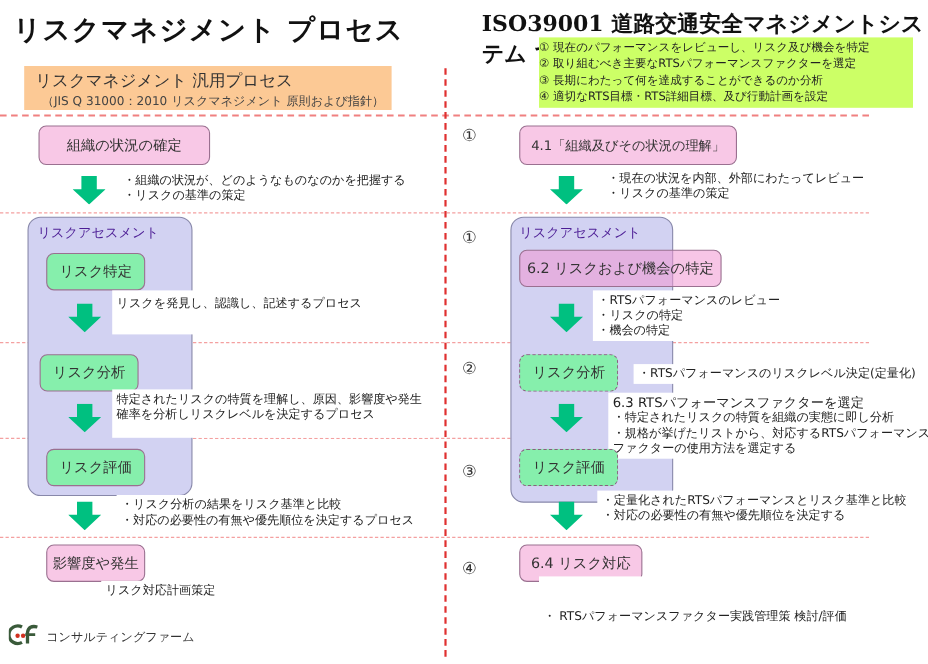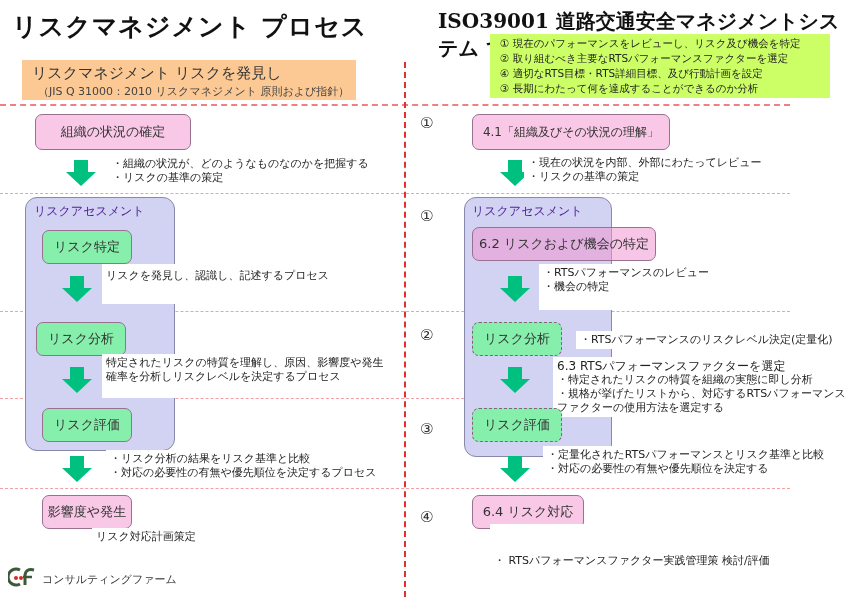--- a/index.html
+++ b/index.html
@@ -4,21 +4,21 @@
 <style>
   html,body{margin:0;padding:0;background:#fff;}
   body{width:844px;height:604px;position:relative;overflow:hidden;font-family:"DejaVu Sans","Liberation Sans",sans-serif;color:#222;}
   .abs{position:absolute;}
   .title-left{left:12px;top:10px;font-size:25px;font-weight:bold;letter-spacing:1px;color:#111;}
   .title-right{left:438px;top:8px;font-size:20px;font-weight:bold;color:#111;font-family:"DejaVu Serif","Liberation Serif",serif;}
   .orange-box{left:22px;top:60px;width:334px;height:40px;background:#fcc995;}
   .orange-box .l1{position:absolute;left:10px;top:4px;font-size:15px;color:#333;}
   .orange-box .l2{position:absolute;left:16px;top:24px;font-size:11px;color:#444;}
   .green-box{left:490px;top:34px;width:340px;height:64px;background:#ccff66;}
-  .green-box div{font-size:10.5px;line-height:15px;padding-left:10px;color:#222;}
+  .green-box div{font-size:10.5px;line-height:15px;padding-left:0;color:#222;}
   .green-box .gl{padding-top:2px;}
   .hdash{position:absolute;height:0;border-top:1px dashed #f4a0a0;}
   .hdash.thick{border-top:2px dashed #f08080;}
   .vdash{position:absolute;left:404px;top:62px;width:0;height:535px;border-left:2px dashed #e03030;}
   .assess{position:absolute;background:#d2d2f2;border:1px solid #8888aa;border-radius:12px;}
   .assess-label{position:absolute;font-size:12px;color:#4c1d95;}
   .pbox{position:absolute;background:#f8c8e6;border:1px solid #9a7090;border-radius:7px;display:flex;align-items:center;justify-content:center;font-size:13px;color:#333;}
   .pbox.m{background:#86efac;}
   .pbox.dashed{border:1px dashed #8a6080;}
   .arrow{position:absolute;width:30px;height:26px;}
@@ -27,29 +27,29 @@
   .logo{position:absolute;left:8px;top:567px;width:28px;height:20px;}
   .logo-text{position:absolute;left:42px;top:572px;font-size:11px;color:#333;}
 </style>
 </head>
 <body>
 
 <div class="abs title-left">リスクマネジメント プロセス</div>
 <div class="abs title-right">ISO39001 道路交通安全マネジメントシステム では</div>
 
 <div class="abs orange-box">
-  <div class="l1">リスクマネジメント リスクを発見し</div>
+  <div class="l1">リスクマネジメント 汎用プロセス</div>
   <div class="l2">（JIS Q 31000：2010 リスクマネジメント 原則および指針）</div>
 </div>
 
 <div class="abs green-box">
   <div class="gl">① 現在のパフォーマンスをレビューし、リスク及び機会を特定</div>
   <div>② 取り組むべき主要なRTSパフォーマンスファクターを選定</div>
+  <div>③ 長期にわたって何を達成することができるのか分析</div>
   <div>④ 適切なRTS目標・RTS詳細目標、及び行動計画を設定</div>
-  <div>③ 長期にわたって何を達成することができるのか分析</div>
 </div>
 
 <div class="hdash thick" style="left:0;top:104px;width:790px;"></div>
 <div class="hdash" style="left:0;top:193px;width:790px;"></div>
 <div class="hdash" style="left:0;top:311px;width:790px;"></div>
 <div class="hdash" style="left:0;top:398px;width:790px;"></div>
 <div class="hdash" style="left:0;top:488px;width:790px;"></div>
 <div class="vdash"></div>
 
 <div class="pbox" style="left:35px;top:114px;width:154px;height:34px;">組織の状況の確定</div>
@@ -91,35 +91,36 @@
 </div>
 
 <div class="pbox" style="left:42px;top:495px;width:88px;height:32px;">影響度や発生</div>
 <div class="note" style="left:92px;top:528px;">リスク対応計画策定</div>
 
 <div class="num" style="left:420px;top:114px;">①</div>
 <div class="pbox" style="left:472px;top:114px;width:196px;height:34px;font-size:12px;">4.1「組織及びその状況の理解」</div>
 <svg class="arrow" style="left:500px;top:160px;" viewBox="0 0 30 26">
     <polygon points="8,0 22,0 22,12 30,12 15,26 0,12 8,12" fill="#00c080"></polygon>
   </svg>
-<div class="note" style="left:524px;top:153px;font-family:Liberation Serif, serif;">
+<div class="note" style="left:548px;top:153px;">
   <div>・現在の状況を内部、外部にわたってレビュー</div>
   <div>・リスクの基準の策定</div>
 </div>
 
 <div class="num" style="left:420px;top:207px;">①</div>
 <div class="assess" style="left:464px;top:197px;width:146px;height:258px;"></div>
 <div class="assess-label" style="left:472px;top:203px;">リスクアセスメント</div>
 
 <div class="pbox" style="left:472px;top:227px;width:182px;height:32px;background:rgba(240,150,210,0.55);">6.2 リスクおよび機会の特定</div>
 <svg class="arrow" style="left:500px;top:276px;" viewBox="0 0 30 26">
     <polygon points="8,0 22,0 22,12 30,12 15,26 0,12 8,12" fill="#00c080"></polygon>
   </svg>
 <div class="note" style="left:539px;top:264px;height:42px;">
   <div>・RTSパフォーマンスのレビュー</div>
+  <div>・リスクの特定</div>
   <div>・機会の特定</div>
 </div>
 
 <div class="num" style="left:420px;top:326px;">②</div>
 <div class="pbox m dashed" style="left:472px;top:322px;width:88px;height:32px;">リスク分析</div>
 <div class="note" style="left:576px;top:331px;">・RTSパフォーマンスのリスクレベル決定(定量化)</div>
 <svg class="arrow" style="left:500px;top:367px;" viewBox="0 0 30 26">
     <polygon points="8,0 22,0 22,12 30,12 15,26 0,12 8,12" fill="#00c080"></polygon>
   </svg>
 <div class="note" style="left:553px;top:357px;font-size:11px;">

